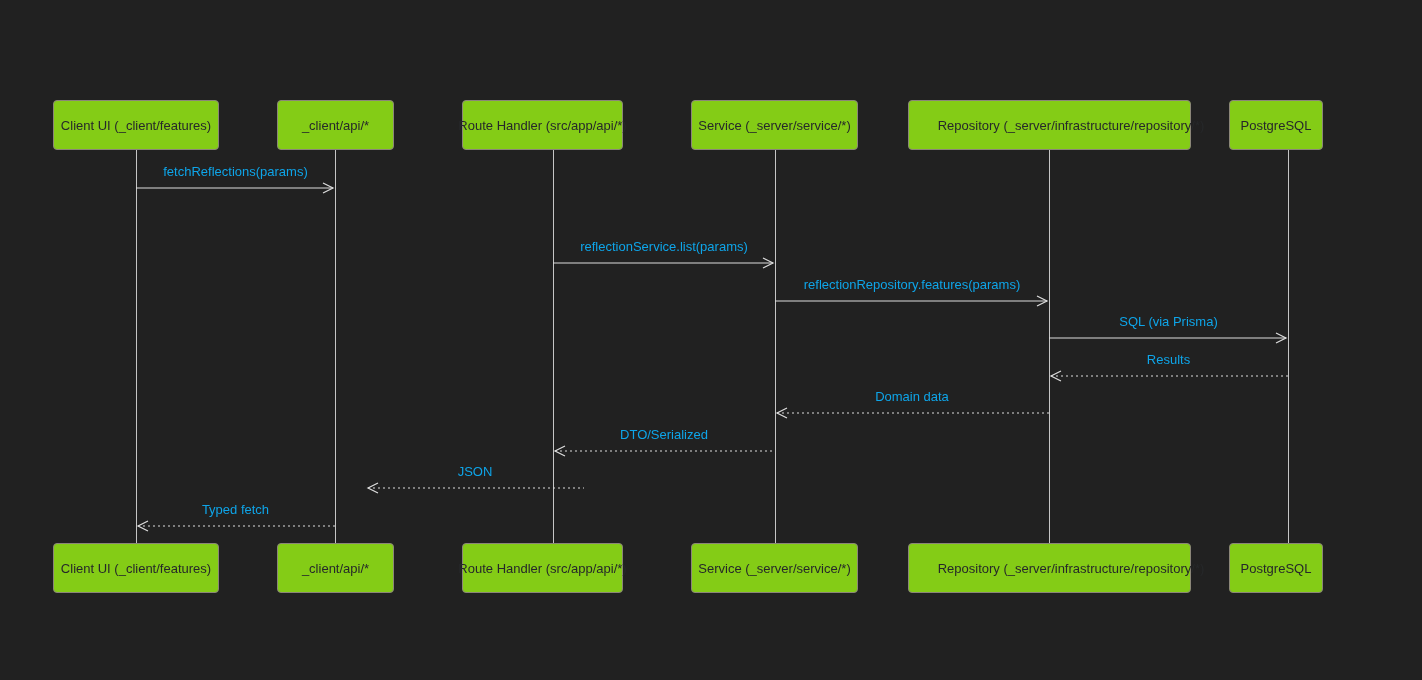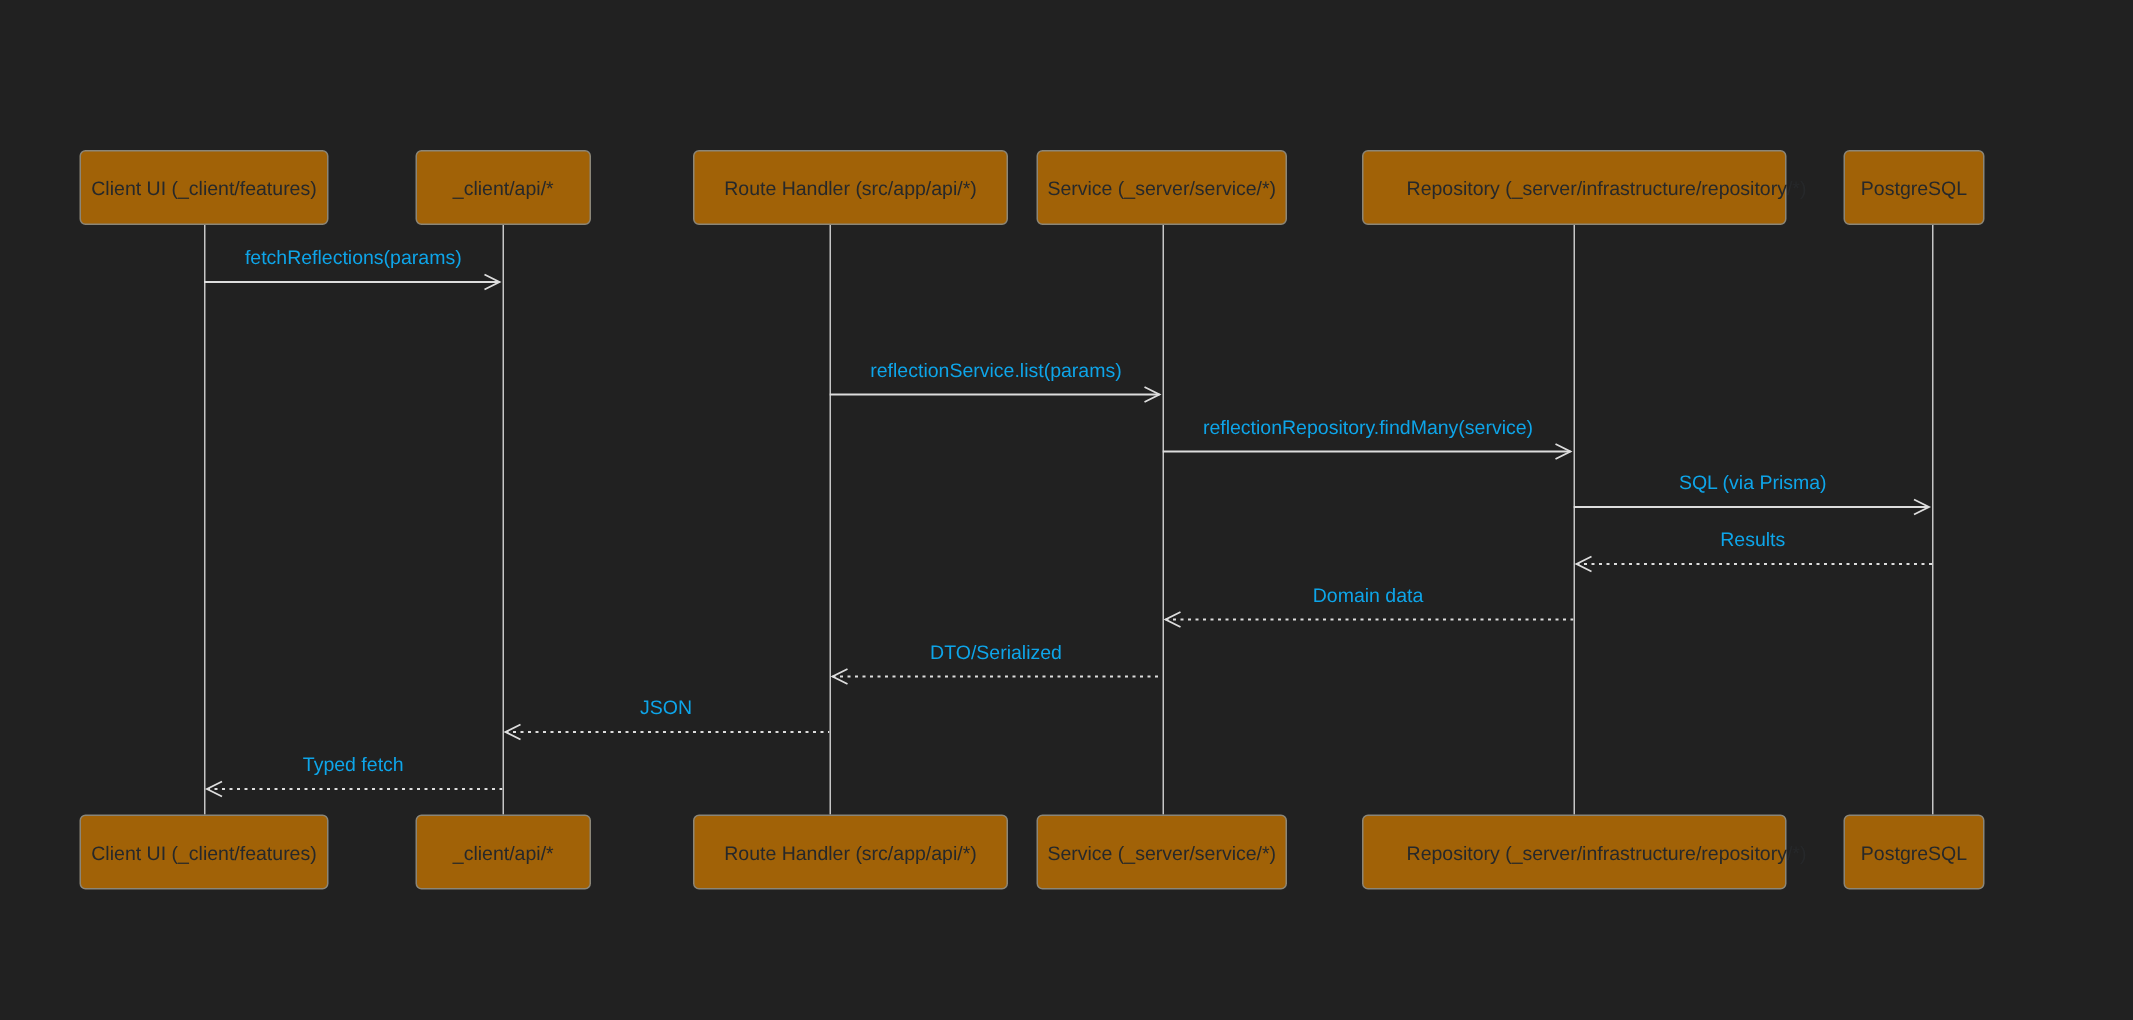--- a/index.html
+++ b/index.html
@@ -11,38 +11,38 @@
     height: 680px;
     background: #212121;
     overflow: hidden;
     font-family: "Liberation Sans", sans-serif;
   }
 
   
   .actor-box {
     position: absolute;
     height: 50px;
-    background: #a16207;
+    background: #84cc16;
     border: 1px solid #8b8678;
     border-radius: 4px;
     box-sizing: border-box;
     display: flex;
     align-items: center;
     justify-content: center;
     color: #26282a;
     font-size: 13px;
     white-space: nowrap;
     z-index: 3;
   }
   .row-top    { top: 100px; }
   .row-bottom { top: 543px; }
 
   .a1 { left: 53px;   width: 166px; }
   .a2 { left: 277px;  width: 117px; }
-  .a3 { left: 462px;  width: 210px; }
+  .a3 { left: 462px;  width: 161px; }
   .a4 { left: 691px;  width: 167px; }
   .a5 { left: 908px;  width: 283px; padding-left: 43px; }
   .a6 { left: 1229px; width: 94px; }
 
   
   .lifeline {
     position: absolute;
     top: 150px;
     height: 393px;
     width: 1px;
@@ -80,21 +80,21 @@
   .msg-line.dashed line { stroke-dasharray: 2 3; }
 
   .m1  { left: 136px;  top: 164px; width: 199px; }
   .m2  { left: 335px;  top: 202px; width: 218px; }
   .m3  { left: 553px;  top: 239px; width: 222px; }
   .m4  { left: 775px;  top: 277px; width: 274px; }
   .m5  { left: 1049px; top: 314px; width: 239px; }
   .m6  { left: 1049px; top: 352px; width: 239px; }
   .m7  { left: 775px;  top: 389px; width: 274px; }
   .m8  { left: 553px;  top: 427px; width: 222px; }
-  .m9  { left: 335px;  top: 464px; width: 218px; }
+  .m9  { left: 335px;  top: 464px; width: 218px; padding-left: 31px; }
   .m10 { left: 136px;  top: 502px; width: 199px; }
 </style>
 </head>
 <body>
 
 <div class="stage">
 
   <div class="lifeline l1"></div>
   <div class="lifeline l2"></div>
   <div class="lifeline l3"></div>
@@ -127,21 +127,21 @@
 
   <div class="msg m3">
     <div class="msg-label">reflectionService.list(params)</div>
     <svg class="msg-line solid" width="222" height="12">
       <line x1="0" y1="6" x2="220" y2="6"></line>
       <path d="M210,1 L220,6 L210,11"></path>
     </svg>
   </div>
 
   <div class="msg m4">
-    <div class="msg-label">reflectionRepository.findMany(service)</div>
+    <div class="msg-label">reflectionRepository.features(params)</div>
     <svg class="msg-line solid" width="274" height="12">
       <line x1="0" y1="6" x2="272" y2="6"></line>
       <path d="M262,1 L272,6 L262,11"></path>
     </svg>
   </div>
 
   <div class="msg m6">
     <div class="msg-label">Results</div>
     <svg class="msg-line dashed" width="239" height="12">
       <line x1="2" y1="6" x2="239" y2="6"></line>

